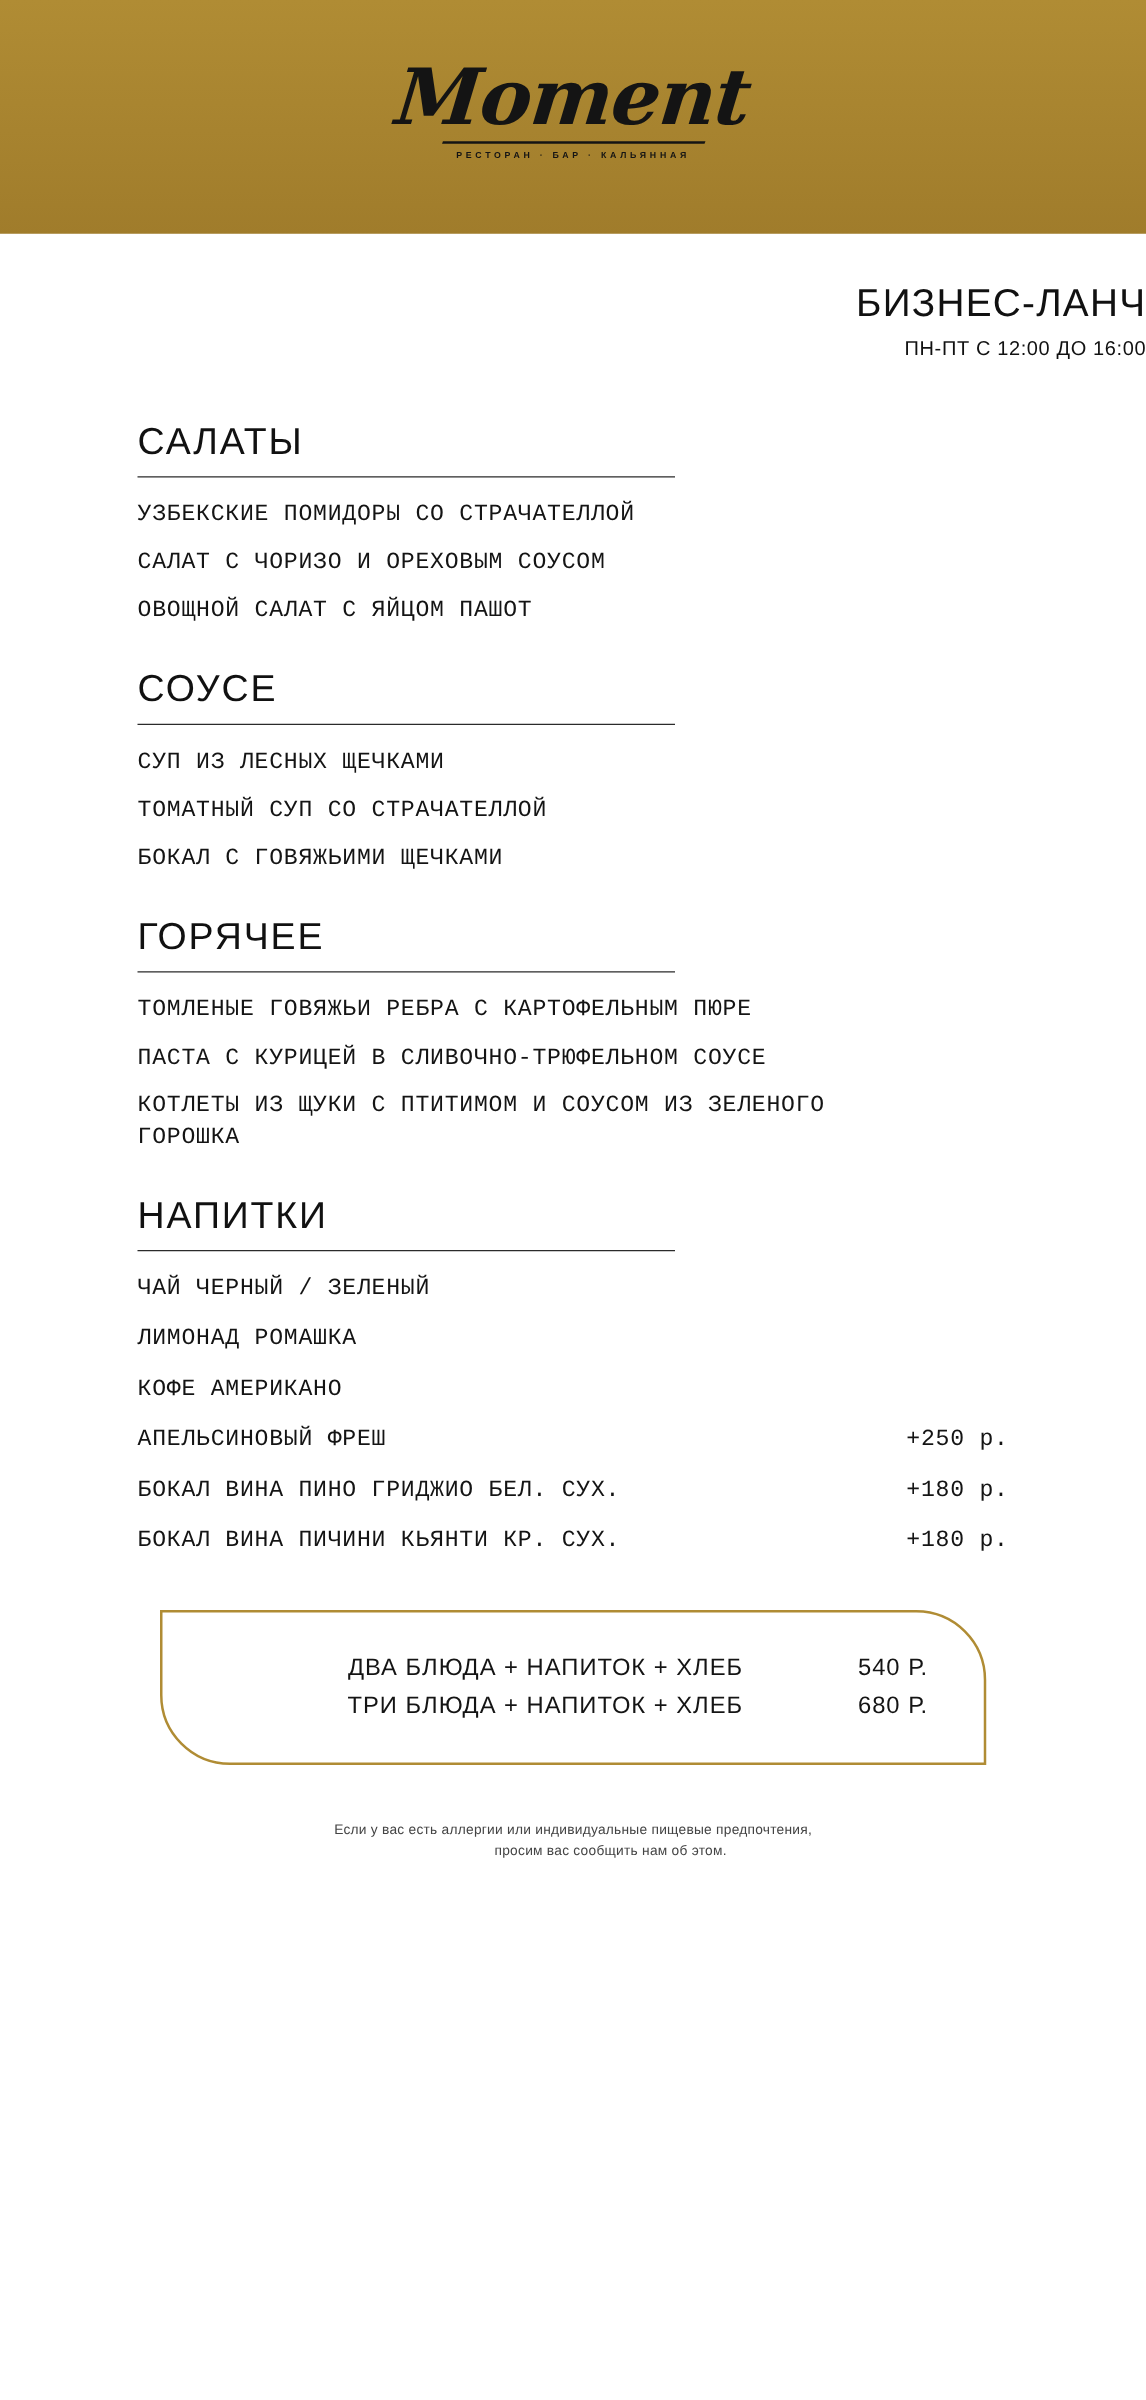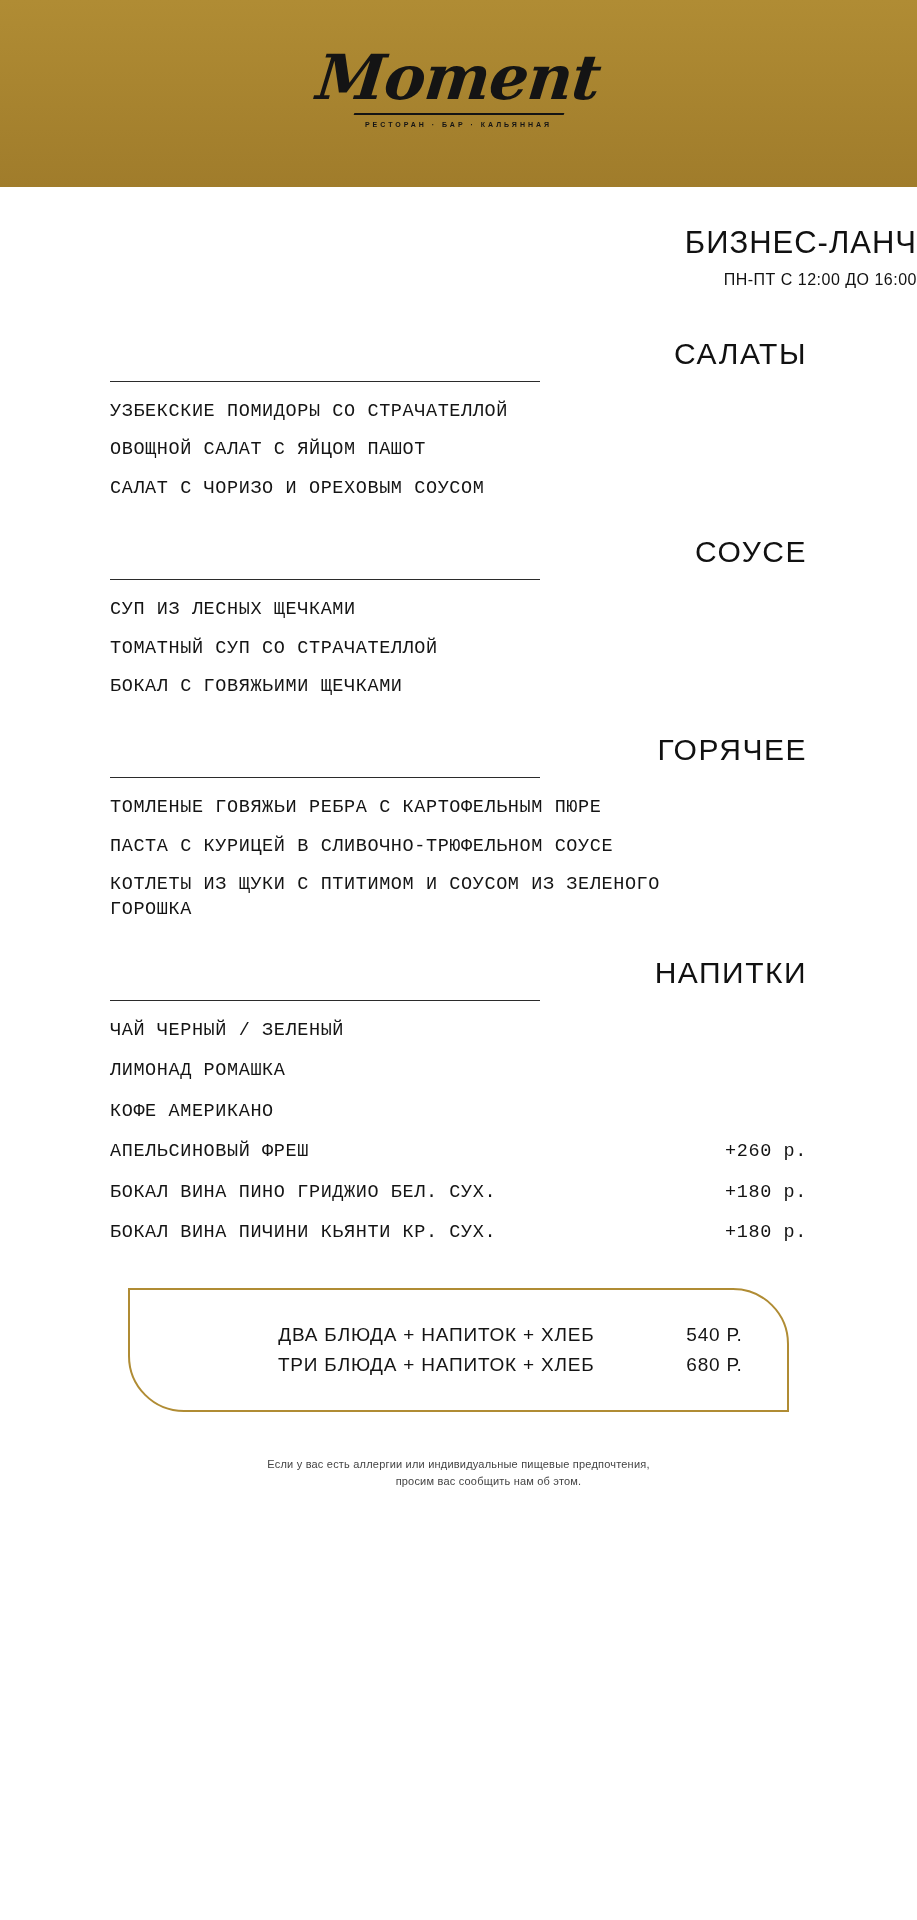--- a/index.html
+++ b/index.html
@@ -89,21 +89,20 @@
   .section {
     margin-top: 34px;
   }
   .section.first { margin-top: 48px; }
   .section-head {
     font-size: 30px;
     letter-spacing: 1.5px;
     color: #111111;
     padding-bottom: 6px;
     position: relative;
-    text-align: right;
   }
   .section-rule {
     width: 100%;
     max-width: 430px;
     height: 1px;
     background: #2b2b2b;
     margin-top: 4px;
     margin-bottom: 18px;
   }
   .item {
@@ -187,25 +186,25 @@
   <div class="content">
 
     <div class="section first">
       <div class="section-head">САЛАТЫ</div>
       <div class="section-rule"></div>
       <div class="item">
         <span class="item-name">УЗБЕКСКИЕ ПОМИДОРЫ СО СТРАЧАТЕЛЛОЙ</span>
         <span class="item-price"></span>
       </div>
       <div class="item">
+        <span class="item-name">САЛАТ С ЧОРИЗО И ОРЕХОВЫМ СОУСОМ</span>
+        <span class="item-price"></span>
+      </div>
+      <div class="item">
         <span class="item-name">ОВОЩНОЙ САЛАТ С ЯЙЦОМ ПАШОТ</span>
-        <span class="item-price"></span>
-      </div>
-      <div class="item">
-        <span class="item-name">САЛАТ С ЧОРИЗО И ОРЕХОВЫМ СОУСОМ</span>
         <span class="item-price"></span>
       </div>
     </div>
 
     <div class="section">
       <div class="section-head">СОУСЕ</div>
       <div class="section-rule"></div>
       <div class="item">
         <span class="item-name">СУП ИЗ ЛЕСНЫХ ЩЕЧКАМИ</span>
         <span class="item-price"></span>
@@ -247,21 +246,21 @@
       <div class="item">
         <span class="item-name">ЛИМОНАД РОМАШКА</span>
         <span class="item-price"></span>
       </div>
       <div class="item">
         <span class="item-name">КОФЕ АМЕРИКАНО</span>
         <span class="item-price"></span>
       </div>
       <div class="item">
         <span class="item-name">АПЕЛЬСИНОВЫЙ ФРЕШ</span>
-        <span class="item-price">+260 р.</span>
+        <span class="item-price">+250 р.</span>
       </div>
       <div class="item">
         <span class="item-name">БОКАЛ ВИНА ПИНО ГРИДЖИО БЕЛ. СУХ.</span>
         <span class="item-price">+180 р.</span>
       </div>
       <div class="item">
         <span class="item-name">БОКАЛ ВИНА ПИЧИНИ КЬЯНТИ КР. СУХ.</span>
         <span class="item-price">+180 р.</span>
       </div>
     </div>

